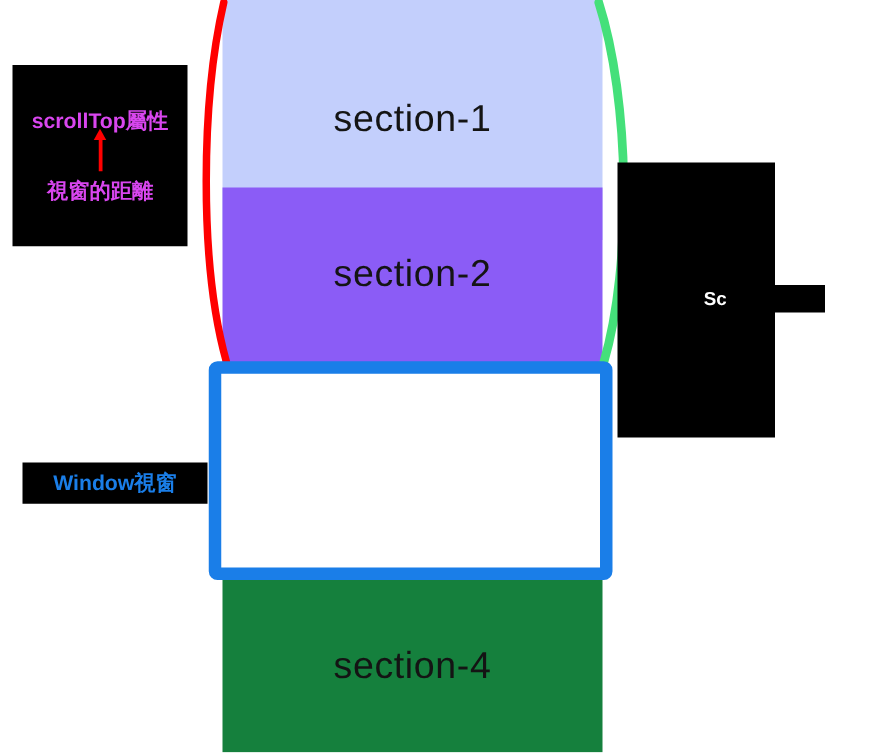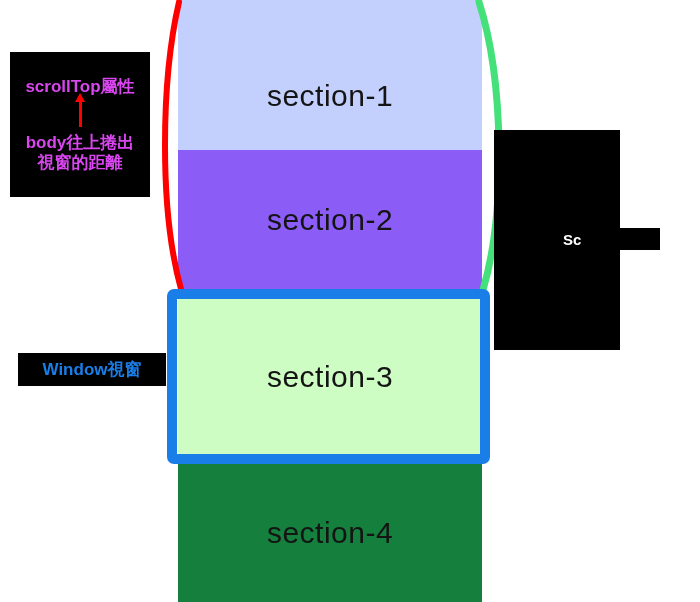--- a/index.html
+++ b/index.html
@@ -101,21 +101,21 @@
     position: absolute;
     top: -8px;
     left: -4px;
     border-left: 5.5px solid transparent;
     border-right: 5.5px solid transparent;
     border-bottom: 9px solid #ff0000;
   }
 
   #callout-window {
     left: 18px;
-    top: 353px;
+    top: 370px;
     width: 148px;
     height: 33px;
   }
   #callout-window .callout-line { color: #1a7ee8; font-size: 17px; }
 
   #callout-scrollheight {
     left: 494px;
     top: 130px;
     width: 126px;
     height: 220px;
@@ -143,38 +143,34 @@
 <body>
 
 <div id="stage">
 
   <div class="section" id="sec1" style="background: rgb(195, 207, 252);">
     <span class="section-label">section-1</span>
   </div>
   <div class="section" id="sec2" style="background: #8b5cf6;">
     <span class="section-label">section-2</span>
   </div>
-  <div class="section" id="sec3" style="background: rgb(205, 253, 195);">
-    <span class="section-label">section-3</span>
-  </div>
   <div class="section" id="sec4" style="background: #15803d;">
     <span class="section-label">section-4</span>
   </div>
 
   <svg class="brace-svg" viewBox="0 0 700 602">
     <path id="brace-left" d="M 179 2 C 161 80, 159 210, 181 289" fill="none" stroke="#ff0000" stroke-width="6" stroke-linecap="round"></path>
     <path id="brace-right" d="M 479 2 C 504 80, 506 212, 483 290" fill="none" stroke="#44e07a" stroke-width="7" stroke-linecap="round"></path>
   </svg>
 
   <div id="viewport-frame"></div>
 
   <div class="callout" id="callout-scrolltop">
     <div class="callout-line">scrollTop屬性</div>
     <div class="arrow-shaft"></div>
-    <div class="callout-line">body往上捲出</div>
     <div class="callout-line">視窗的距離</div>
   </div>
 
   <div class="callout" id="callout-window">
     <div class="callout-line">Window視窗</div>
   </div>
 
   <div class="callout" id="callout-scrollheight">
     <div class="callout-line">Sc</div>
   </div>

